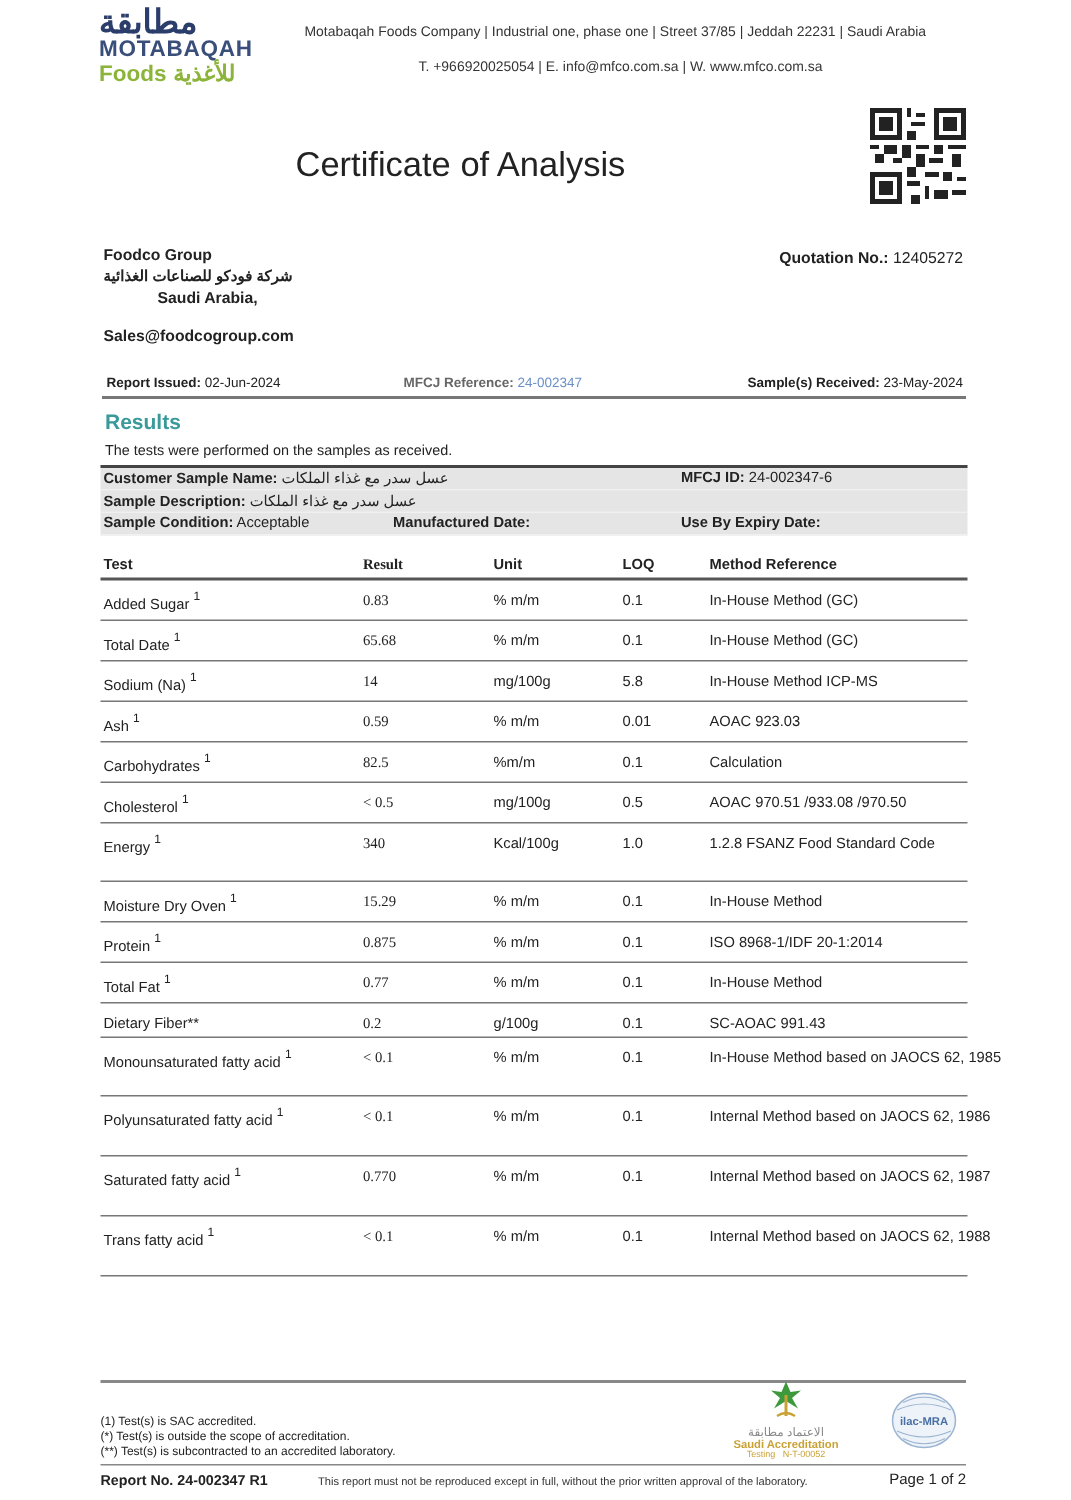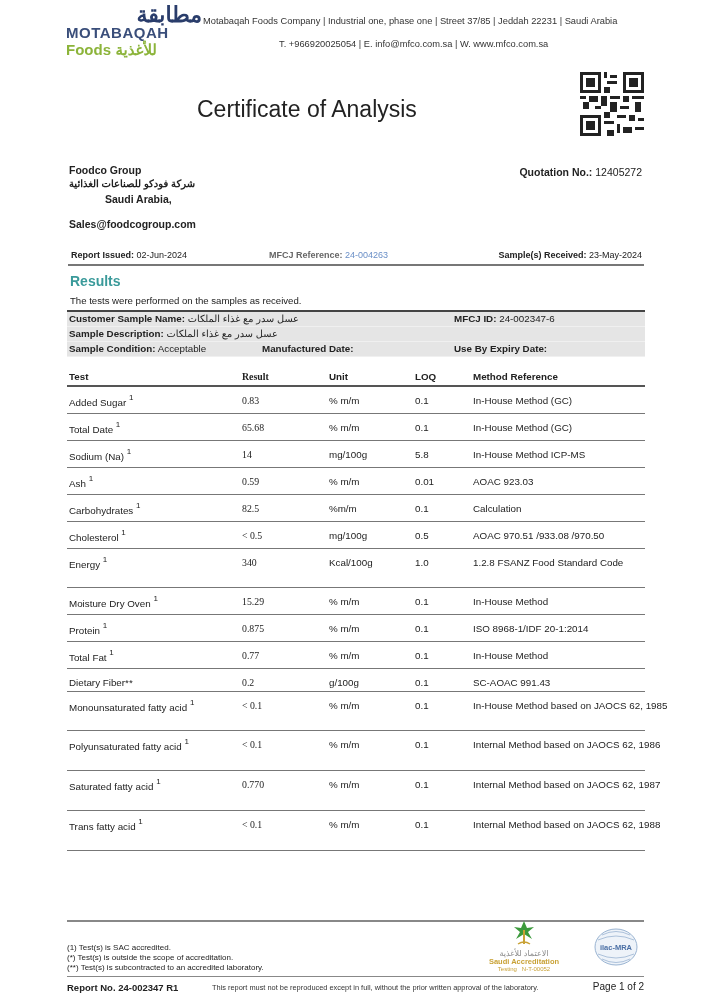--- a/index.html
+++ b/index.html
@@ -1,21 +1,21 @@
 <!DOCTYPE html>
 <html><head>
 <meta charset="utf-8">
 <style>
   html, body { margin:0; padding:0; background:#ffffff; }
   body { width:714px; height:1000px; position:relative; overflow:hidden;
          font-family:"Liberation Sans", sans-serif; color:#222; }
   .abs { position:absolute; }
   
   .logo { left:66px; top:5px; width:136px; height:50px; }
-  .logo-ar { font-size:22px; font-weight:bold; color:#2a3d6b; letter-spacing:1px; line-height:20px; direction:rtl; text-align:right; }
+  .logo-ar { font-size:22px; font-weight:bold; color:#2a3d6b; letter-spacing:1px; line-height:20px; direction:rtl; text-align:left; }
   .logo-en { font-size:15px; font-weight:bold; color:#3a4e7a; letter-spacing:0.5px; line-height:16px; }
   .logo-foods { font-size:15px; font-weight:bold; color:#8cb43a; line-height:16px; }
   .company-line { left:203px; top:16px; font-size:9.3px; color:#333; white-space:nowrap; }
   .contact-line { left:279px; top:39px; font-size:9.3px; color:#333; white-space:nowrap; }
   .title { left:197px; top:96px; font-size:23px; color:#222; }
   .qr { left:580px; top:72px; width:64px; height:64px; }
   
   .client-name { left:69px; top:164px; font-size:10.5px; font-weight:bold; }
   .client-ar { left:69px; top:178px; font-size:10px; font-weight:bold; direction:rtl; }
   .client-country { left:69px; top:193px; font-size:10.5px; font-weight:bold;margin-left:36px; }
@@ -108,21 +108,21 @@
 <div class="abs client-ar">شركة فودكو للصناعات الغذائية</div>
 <div class="abs client-country">Saudi Arabia,</div>
 <div class="abs client-email">Sales@foodcogroup.com</div>
 <div class="abs quotation">
   <span class="lbl">Quotation No.:</span>
   <span>12405272</span>
 </div>
 
 <div class="abs report-row">
   <span style="left:3px;"><b>Report Issued:</b> <span style="position:static">02-Jun-2024</span></span>
-  <span style="left:201px;"><b class="ref-lbl">MFCJ Reference:</b> <b class="ref-val" style="font-weight:normal">24-004263</b></span>
+  <span style="left:201px;"><b class="ref-lbl">MFCJ Reference:</b> <b class="ref-val" style="font-weight:normal">24-002347</b></span>
   <span style="right:2px;"><b>Sample(s) Received:</b> <span style="position:static">23-May-2024</span></span>
 </div>
 
 <div class="abs results-h">Results</div>
 <div class="abs tests-note">The tests were performed on the samples as received.</div>
 
 <div class="abs sample-box">
   <div class="sample-row">
     <span style="left:2px;"><b>Customer Sample Name:</b> <span style="position:static">عسل سدر مع غذاء الملكات</span></span>
     <span style="left:387px;"><b>MFCJ ID:</b> <span style="position:static">24-002347-6</span></span>
@@ -262,21 +262,21 @@
 </div>
 
 <div class="abs sac">
   <svg width="116" height="26" viewBox="0 0 116 26">
     <g transform="translate(58,11)" fill="#3c9a3c">
       <polygon points="0,-10 3,-3 10,-4 4,1 8,8 0,3 -8,8 -4,1 -10,-4 -3,-3"></polygon>
     </g>
     <rect x="57" y="10" width="2" height="14" fill="#c9a236"></rect>
     <path d="M52 24 Q58 20 64 24" stroke="#c9a236" fill="none" stroke-width="1.5"></path>
   </svg>
-  <div style="font-size:8px;color:#8a8a8a;text-align:center;line-height:8px;direction:rtl;">الاعتماد للأغذية</div>
+  <div style="font-size:8px;color:#8a8a8a;text-align:center;line-height:8px;direction:rtl;">الاعتماد مطابقة</div>
   <div style="font-size:7.5px;color:#c9a236;font-weight:bold;text-align:center;line-height:8px;">Saudi Accreditation</div>
   <div style="font-size:6px;color:#c9a236;text-align:center;line-height:7px;white-space:pre;">Testing   N-T-00052</div>
 </div>
 
 <svg class="abs ilac" viewBox="0 0 44 38">
   <ellipse cx="22" cy="19" rx="21" ry="18" fill="#eef3f9" stroke="#9ab4d2" stroke-width="1"></ellipse>
   <path d="M4 12 Q22 4 40 12 M4 26 Q22 34 40 26 M8 7 Q22 0 36 7 M8 31 Q22 38 36 31" stroke="#9ab4d2" fill="none" stroke-width="0.8"></path>
   <text x="22" y="22" text-anchor="middle" font-size="7.5" font-weight="bold" fill="#4a6fa5" font-family="Liberation Sans, sans-serif">ilac-MRA</text>
 </svg>
 

